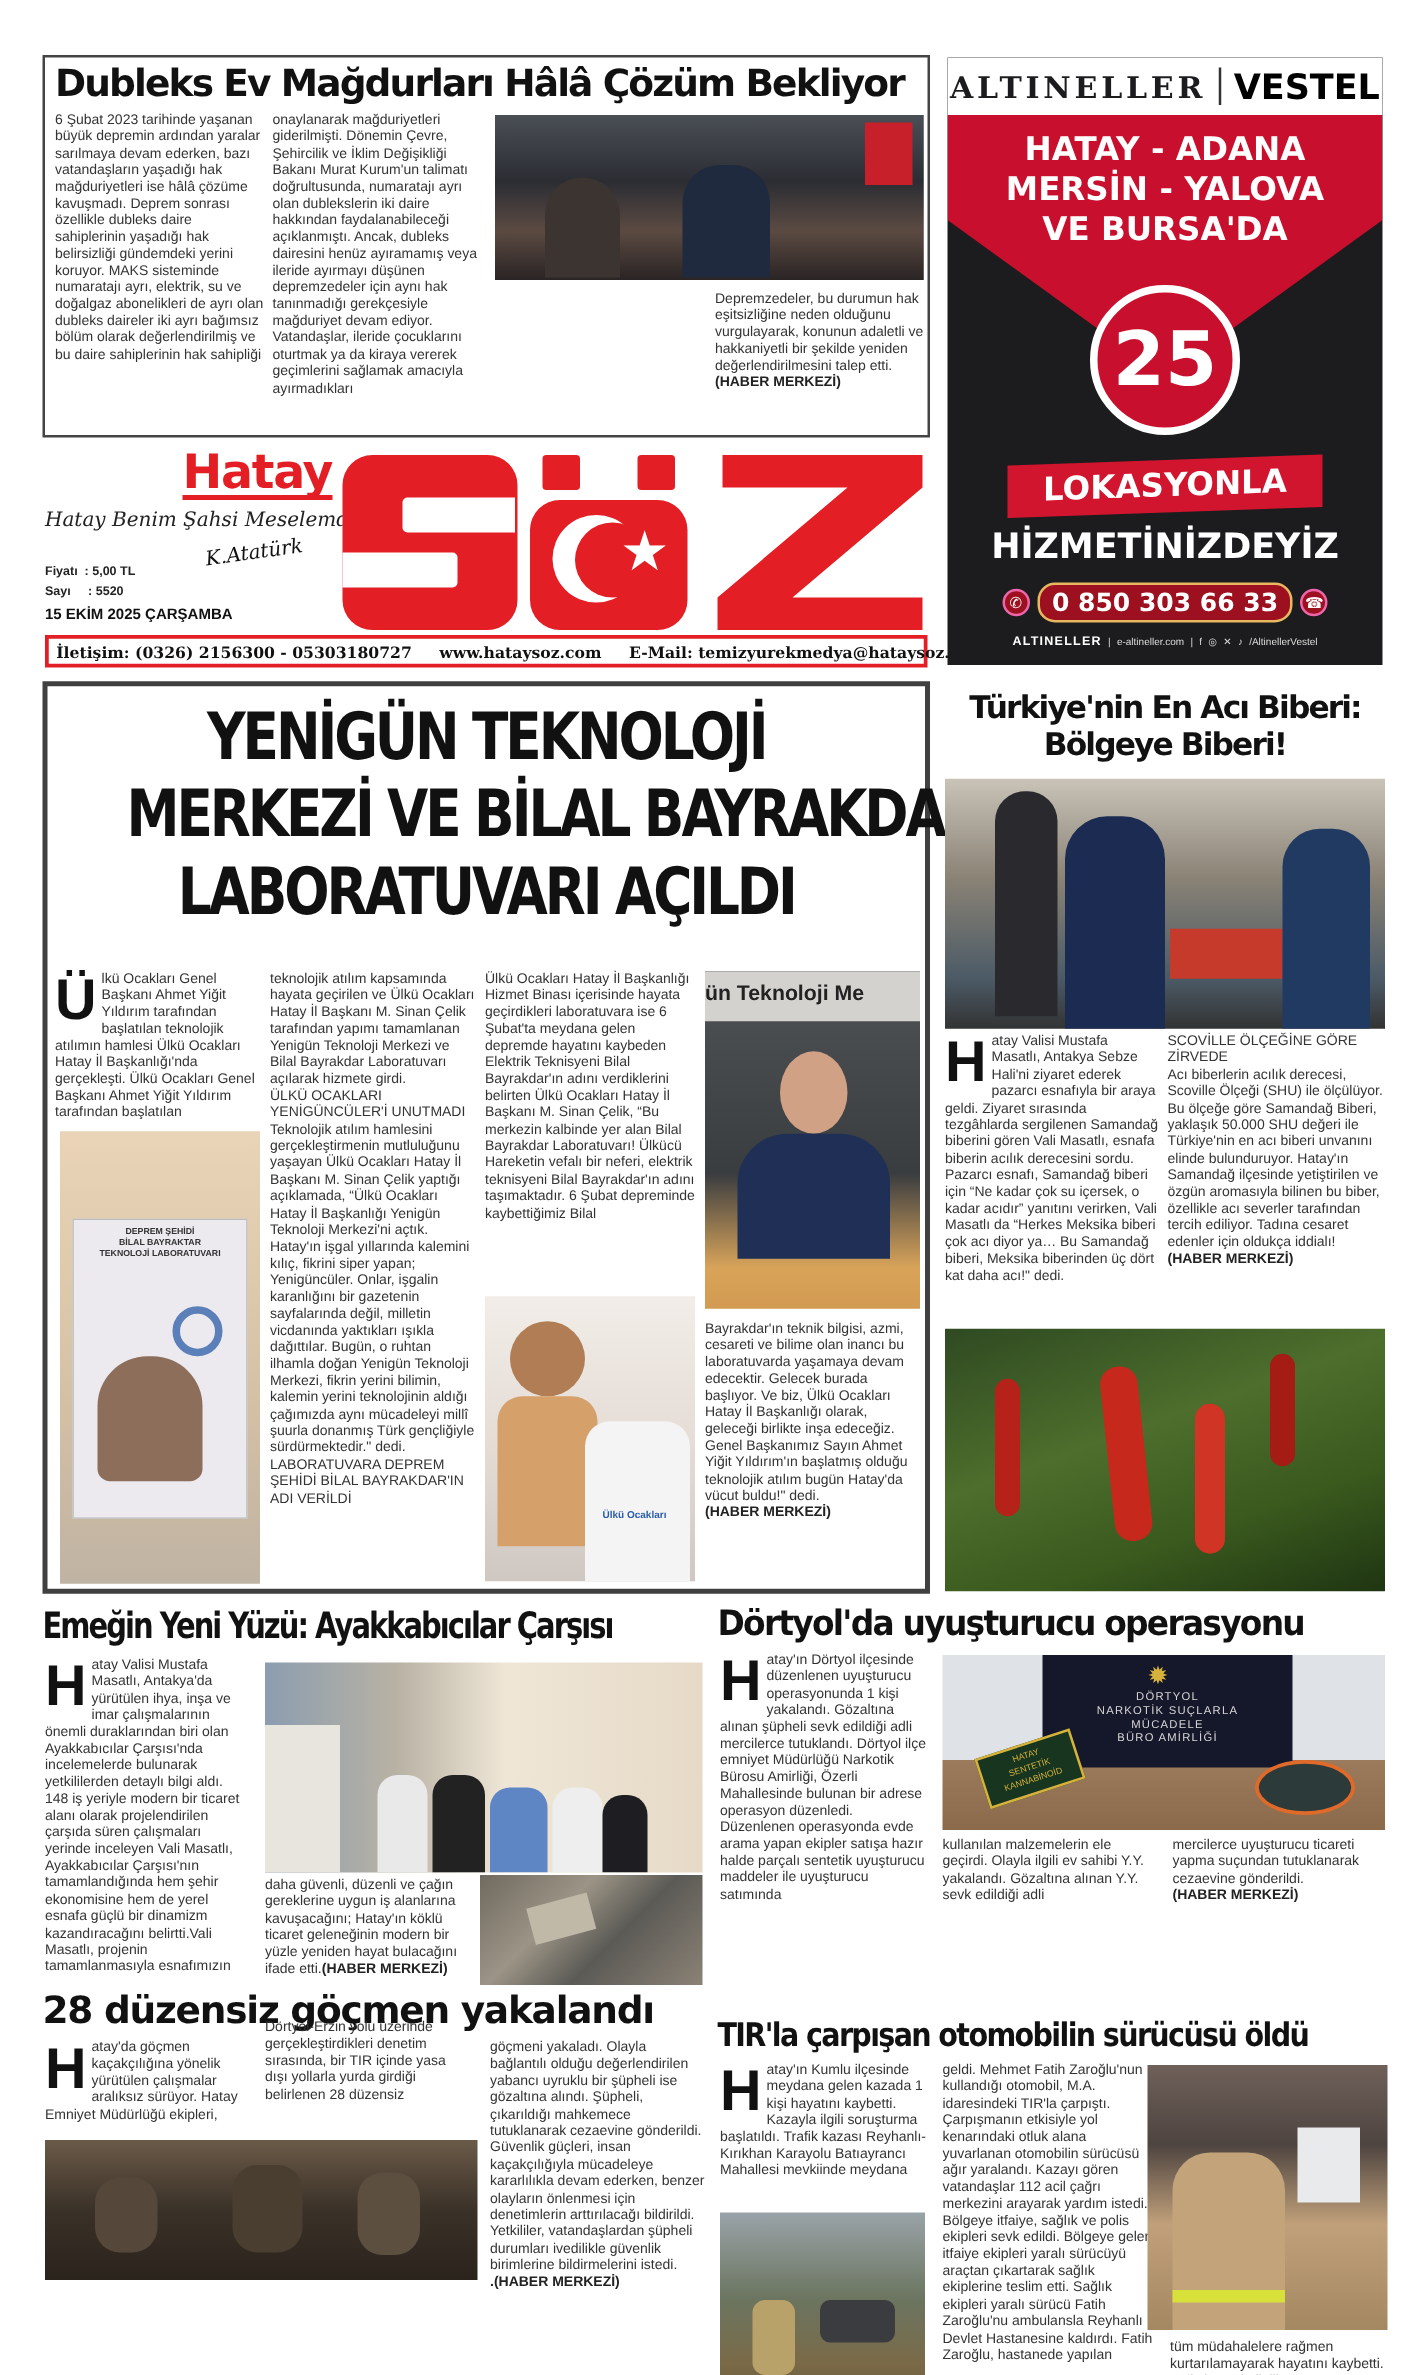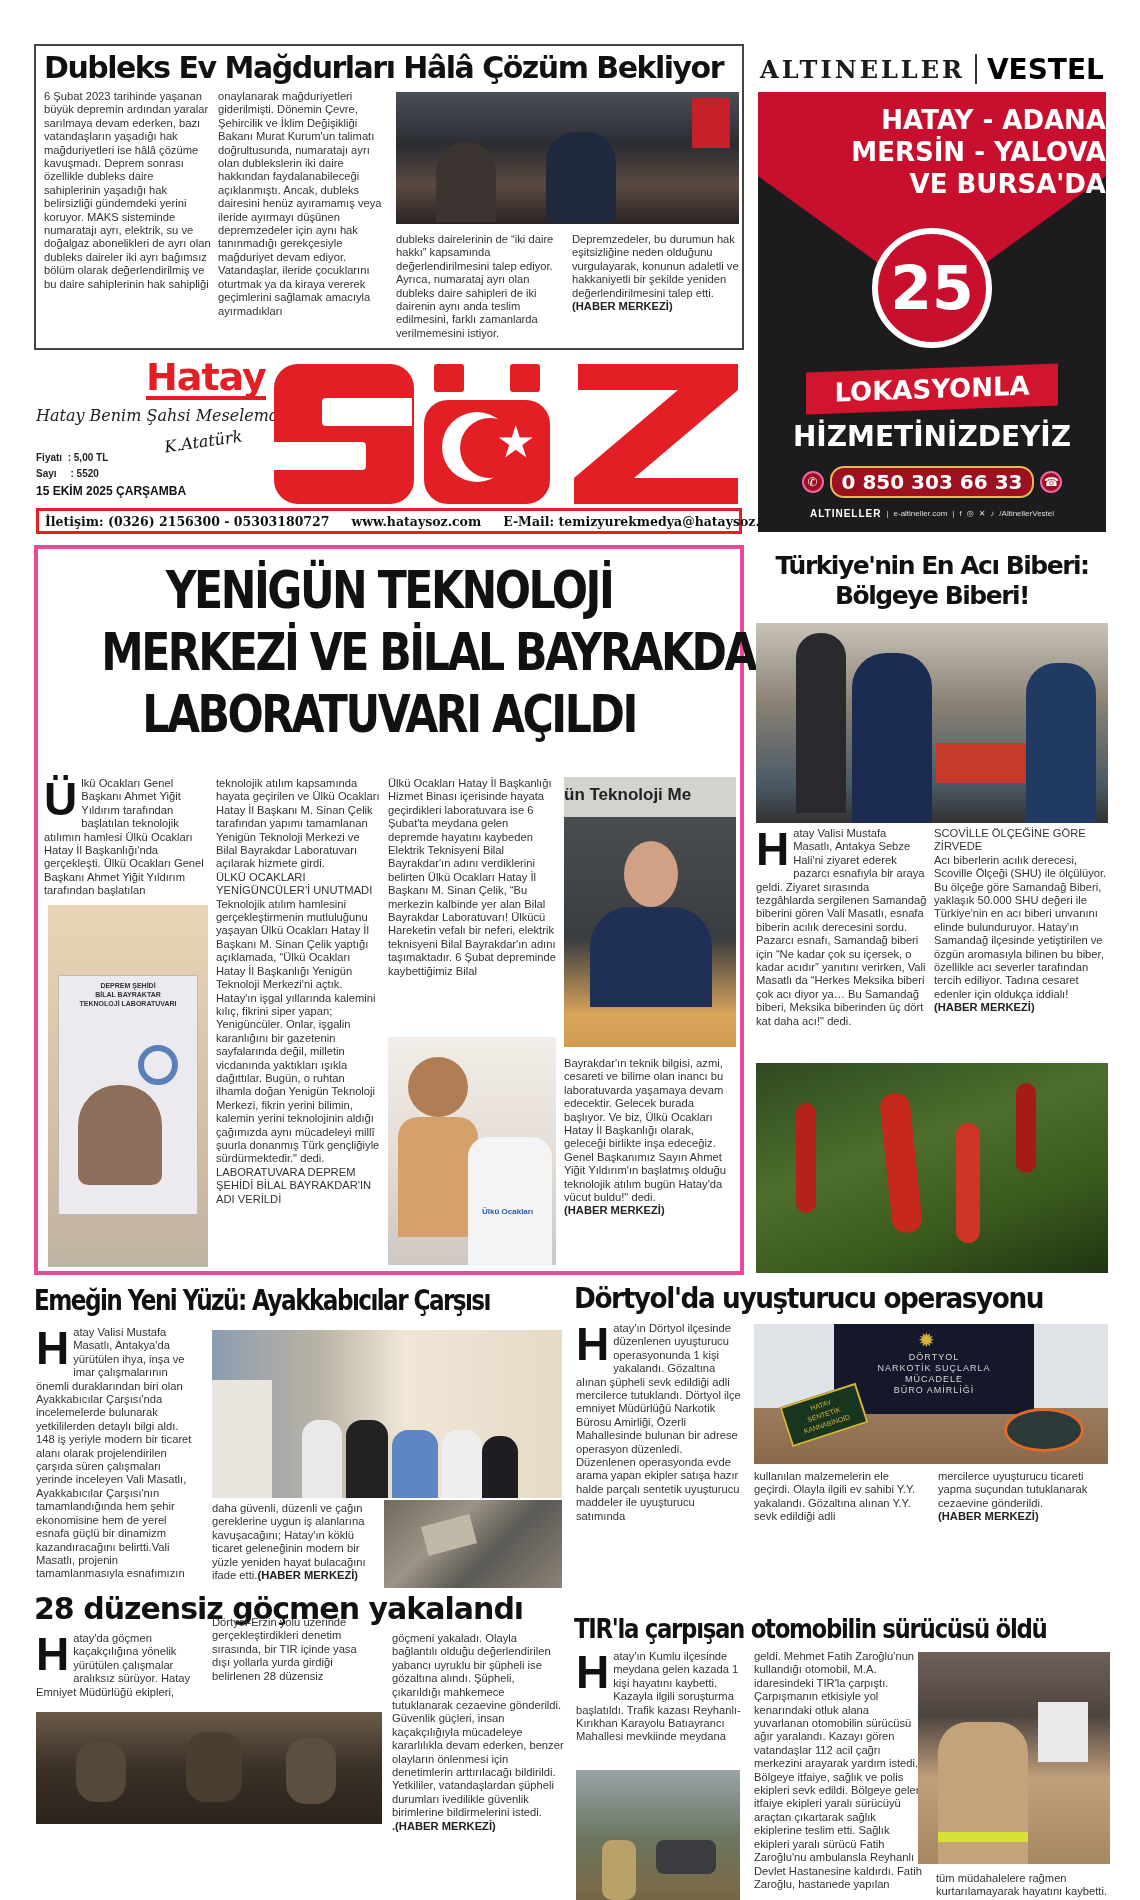--- a/index.html
+++ b/index.html
@@ -18,21 +18,20 @@
 
 <section class="abs box" style="left:34px;top:44px;width:710px;height:306px;border-width:2px;border-color:#444">
   <h2 class="abs hl" style="left:8px;top:4px;font-size:30px;transform:scaleX(1.0);font-family:'DejaVu Sans',sans-serif;letter-spacing:-1.5px">Dubleks Ev Mağdurları Hâlâ Çözüm Bekliyor</h2>
   <div class="abs txt" style="left:8px;top:44px;width:168px">6 Şubat 2023 tarihinde yaşanan büyük depremin ardından yaralar sarılmaya devam ederken, bazı vatandaşların yaşadığı hak mağduriyetleri ise hâlâ çözüme kavuşmadı. Deprem sonrası özellikle dubleks daire sahiplerinin yaşadığı hak belirsizliği gündemdeki yerini koruyor. MAKS sisteminde numaratajı ayrı, elektrik, su ve doğalgaz abonelikleri de ayrı olan dubleks daireler iki ayrı bağımsız bölüm olarak değerlendirilmiş ve bu daire sahiplerinin hak sahipliği</div>
   <div class="abs txt" style="left:182px;top:44px;width:164px">onaylanarak mağduriyetleri giderilmişti. Dönemin Çevre, Şehircilik ve İklim Değişikliği Bakanı Murat Kurum'un talimatı doğrultusunda, numaratajı ayrı olan dublekslerin iki daire hakkından faydalanabileceği açıklanmıştı. Ancak, dubleks dairesini henüz ayıramamış veya ileride ayırmayı düşünen depremzedeler için aynı hak tanınmadığı gerekçesiyle mağduriyet devam ediyor. Vatandaşlar, ileride çocuklarını oturtmak ya da kiraya vererek geçimlerini sağlamak amacıyla ayırmadıkları</div>
   <div class="photo" style="left:360px;top:46px;width:343px;height:132px;background:linear-gradient(180deg,#4a4f55 0%,#2b2d33 40%,#5b4a42 70%,#2a2424 100%)">
     <div class="abs" style="left:296px;top:6px;width:38px;height:50px;background:#c8202a"></div>
     <div class="abs" style="left:150px;top:40px;width:70px;height:90px;background:#1f2a3e;border-radius:30px 30px 0 0"></div>
     <div class="abs" style="left:40px;top:50px;width:60px;height:80px;background:#3c3430;border-radius:30px 30px 0 0"></div>
   </div>
-  <div class="abs txt" style="left:360px;top:187px;width:168px">dubleks dairelerinin de “iki daire hakkı” kapsamında değerlendirilmesini talep ediyor. Ayrıca, numarataj ayrı olan dubleks daire sahipleri de iki dairenin aynı anda teslim edilmesini, farklı zamanlarda verilmemesini istiyor.</div>
   <div class="abs txt" style="left:536px;top:187px;width:168px">
     <span>Depremzedeler, bu durumun hak eşitsizliğine neden olduğunu vurgulayarak, konunun adaletli ve hakkaniyetli bir şekilde yeniden değerlendirilmesini talep etti.</span><br><span class="haber">(HABER MERKEZİ)</span>
   </div>
 </section>
 
 <header class="abs" style="left:34px;top:356px;width:710px;height:180px">
   <div class="abs" style="left:112px;top:2px;font-size:38px;font-weight:bold;color:#e31e24;font-family:'DejaVu Sans',sans-serif;letter-spacing:-1px;border-bottom:4px solid #e31e24;line-height:38px">Hatay</div>
   <div class="abs" style="left:2px;top:50px;font-size:16px;font-style:italic;color:#222;font-family:'DejaVu Serif',serif">Hatay Benim Şahsi Meselemdir</div>
   <div class="abs" style="left:130px;top:76px;font-size:16px;font-style:italic;color:#111;font-family:'DejaVu Serif',serif;transform:rotate(-8deg)">K.Atatürk</div>
   <div class="abs" style="left:2px;top:96px;font-size:10px;font-weight:bold;color:#222"><span>Fiyatı</span>&nbsp;&nbsp;<span>: 5,00 TL</span></div>
@@ -62,21 +61,21 @@
   </div>
 </header>
 
 <aside class="abs" style="left:758px;top:46px;width:348px;height:486px;background:#1c1c1e;overflow:hidden">
   <div class="abs" style="left:0;top:0;width:348px;height:46px;background:#fff;display:flex;align-items:center;justify-content:center;gap:10px">
     <span style="font-size:24px;font-weight:bold;letter-spacing:3px;color:#1c1c1e;font-family:'DejaVu Serif',serif">ALTINELLER</span>
     <span style="width:2px;height:30px;background:#333"></span>
     <span style="font-size:28px;font-weight:bold;color:#000000;font-family:'DejaVu Sans',sans-serif">VESTEL</span>
   </div>
   <div class="abs" style="left:0;top:46px;width:348px;height:210px;background:#c8102e;clip-path:polygon(0 0,100% 0,100% 40%,50% 100%,0 40%)"></div>
-  <div class="abs" style="left:0;top:58px;width:348px;text-align:right;color:#fff;font-weight:bold;font-size:26px;line-height:32px;font-family:'DejaVu Sans',sans-serif">
+  <div class="abs" style="left:0;top:58px;width:348px;text-align:center;color:#fff;font-weight:bold;font-size:26px;line-height:32px;font-family:'DejaVu Sans',sans-serif">
     <div>HATAY - ADANA</div>
       <div>MERSİN - YALOVA</div>
       <div>VE BURSA'DA</div>
   </div>
   <div class="abs" style="left:114px;top:182px;width:120px;height:120px;border-radius:50%;border:6px solid #fff;background:#c8102e;color:#fff;font-size:60px;font-weight:bold;display:flex;align-items:center;justify-content:center;font-family:'DejaVu Sans',sans-serif">
       <span>25</span>
     </div>
   <div class="abs" style="left:48px;top:322px;width:252px;height:42px;background:#d2152e;color:#fff;font-size:26px;font-weight:bold;text-align:center;line-height:42px;font-family:'DejaVu Sans',sans-serif;transform:skewY(-2deg)">LOKASYONLA</div>
   <div class="abs" style="left:0;top:374px;width:348px;text-align:center;color:#fff;font-size:28px;font-weight:bold;font-family:'DejaVu Sans',sans-serif">HİZMETİNİZDEYİZ</div>
   <div class="abs" style="left:0;top:420px;width:348px;display:flex;align-items:center;justify-content:center;gap:6px">
@@ -88,21 +87,21 @@
     <span style="font-weight:bold;font-size:10px;letter-spacing:1px;color:#fff">ALTINELLER</span>|
     <span>e-altineller.com</span>|
     <span>f</span>
     <span>◎</span>
     <span>✕</span>
     <span>♪</span>
     <span>/AltinellerVestel</span>
   </div>
 </aside>
 
-<section class="abs" style="left:34px;top:545px;width:710px;height:730px;border:4px solid #ec4899">
+<section class="abs" style="left:34px;top:545px;width:710px;height:730px;border:4px solid #404040">
   <h1 class="abs hl" style="left:0;top:10px;width:702px;text-align:center;font-size:52px;line-height:62px;font-family:'DejaVu Sans',sans-serif;letter-spacing:-3px;transform:scaleX(0.82);transform-origin:center top">
     <div>YENİGÜN TEKNOLOJİ</div>
     <div>MERKEZİ VE BİLAL BAYRAKDAR</div>
     <div>LABORATUVARI AÇILDI</div>
   </h1>
   <div class="abs txt" style="left:6px;top:228px;width:168px">
     <span class="drop">Ü</span><span>lkü Ocakları Genel Başkanı Ahmet Yiğit Yıldırım tarafından başlatılan teknolojik atılımın hamlesi Ülkü Ocakları Hatay İl Başkanlığı'nda gerçekleşti. Ülkü Ocakları Genel Başkanı Ahmet Yiğit Yıldırım tarafından başlatılan</span>
   </div>
   <div class="photo" style="left:10px;top:356px;width:160px;height:362px;background:linear-gradient(180deg,#e9d4b7 0%,#d4c0a4 60%,#bfb3a3 100%)">
     <div class="abs" style="left:10px;top:70px;width:140px;height:240px;background:#ece9ef;border:1px solid #bbb"></div>

